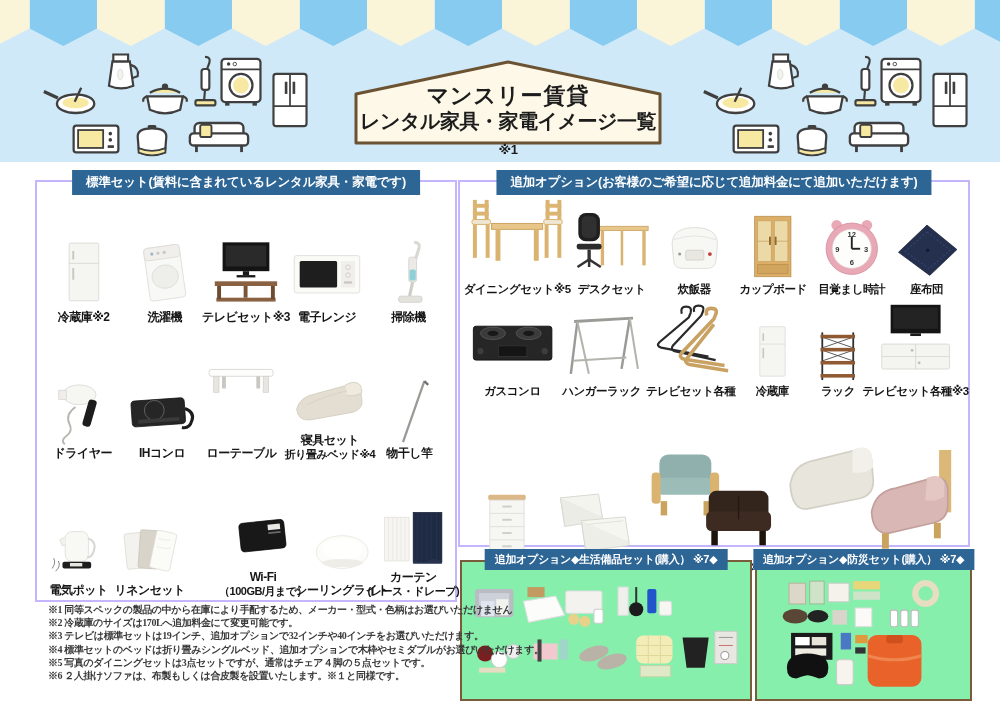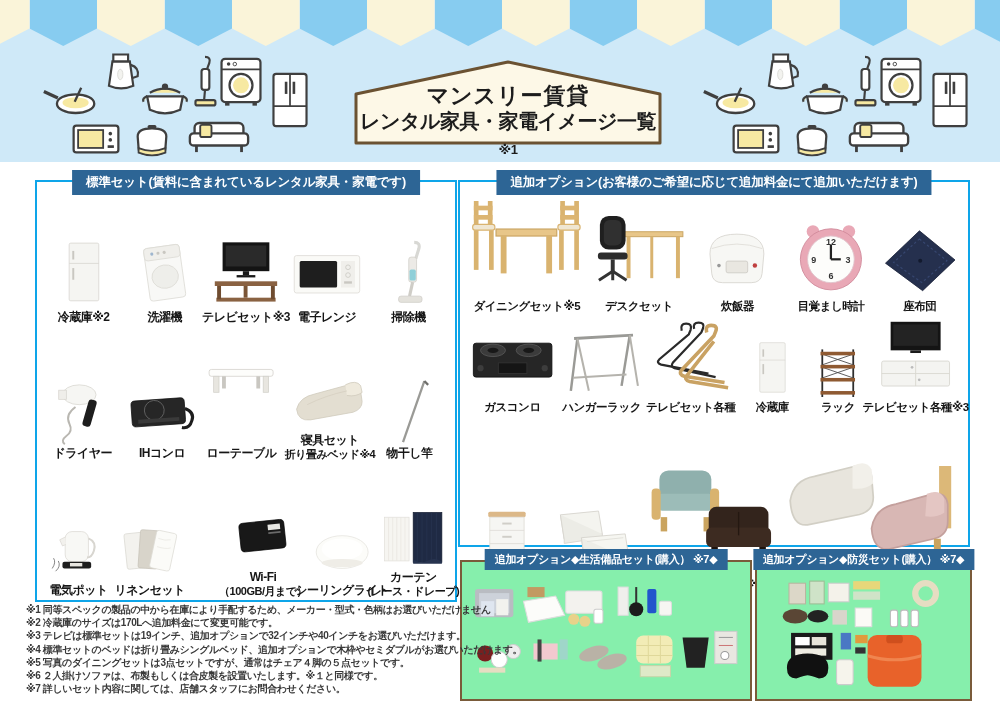--- a/index.html
+++ b/index.html
@@ -13,21 +13,21 @@
   .decor-item{position:absolute;}
   .decor-item svg{width:100%;height:100%;}
   
   .plaque{position:absolute;left:352px;top:58px;width:312px;height:88px;}
   .plaque svg{position:absolute;left:0;top:0;}
   .plaque-text{position:absolute;left:0;top:26px;width:100%;text-align:center;color:#1c1c1c;}
   .plaque-l1{font-size:22px;font-weight:bold;letter-spacing:1px;line-height:24px;}
   .plaque-l2{font-size:20px;font-weight:bold;letter-spacing:-0.5px;line-height:26px;}
   .plaque-note{font-size:13px;font-weight:bold;}
   
-  .panel{position:absolute;background:#fff;border:2px solid #0ea5e9;}
+  .panel{position:absolute;background:#fff;border:2px solid #c4b5fd;}
   .panel-std{left:35px;top:180px;width:418px;height:418px;}
   .panel-opt{left:458px;top:180px;width:508px;height:363px;}
   .panel-header{position:absolute;top:-12px;left:50%;transform:translateX(-50%);
       background:#2d6595;color:#fff;font-weight:bold;white-space:nowrap;
       padding:4px 14px;font-size:12.5px;letter-spacing:-0.2px;}
   .grid{position:absolute;left:0;top:8px;right:0;bottom:0;display:flex;flex-direction:column;}
   .grid .row{flex:1;display:flex;align-items:stretch;padding:4px 6px 2px 6px;}
   .cell{display:flex;flex-direction:column;justify-content:flex-end;align-items:center;min-width:0;}
   .cell-img{flex:1;width:100%;display:flex;align-items:flex-end;justify-content:center;min-height:0;}
   .cell-img svg{max-width:96%;max-height:100%;}
@@ -38,21 +38,21 @@
   .mini-box{position:absolute;background:#86efac;border:2px solid #7a5b3a;}
   .mini-life{left:460px;top:560px;width:288px;height:137px;}
   .mini-disaster{left:755px;top:560px;width:213px;height:137px;}
   .mini-header{position:absolute;top:-13px;left:50%;transform:translateX(-50%);
       background:#2d6595;color:#fff;font-weight:bold;white-space:nowrap;
       padding:3px 10px;font-size:11px;letter-spacing:-0.3px;}
   .mini-body{position:absolute;left:3px;right:3px;top:12px;bottom:3px;
       display:flex;align-items:center;justify-content:center;}
   .mini-body svg{max-width:100%;max-height:100%;}
   
-  .footnotes{position:absolute;left:26px;top:603px;width:425px;}
+  .footnotes{position:absolute;left:48px;top:603px;width:425px;font-family:Liberation Serif, serif;}
   .fn-line{font-size:10px;font-weight:bold;color:#3a3a3a;line-height:13.2px;
       white-space:nowrap;letter-spacing:-0.4px;}
 </style>
 </head>
 <body>
 
 <div class="awning">
   <div class="stripes" id="stripes">
       <div class="stripe" style="background: rgb(250, 244, 217);"></div>
       <div class="stripe" style="background: rgb(135, 204, 240);"></div>
@@ -454,20 +454,35 @@
           <div class="cell-img">
             <svg viewBox="0 0 100 90">
               <path d="M20 40 q0 -22 30 -22 q30 0 30 22 l-2 22 q-1 10 -12 10 l-32 0 q-11 0 -12 -10 z" fill="#f7f7f4" stroke="#d8d6d0"></path>
               <path d="M22 34 q28 -10 56 0" stroke="#e0ded8" fill="none"></path>
               <rect x="38" y="48" width="24" height="13" rx="2" fill="#e9e7e1" stroke="#cfcdc7"></rect>
               <circle cx="70" cy="53" r="2.5" fill="#c04040"></circle>
               <circle cx="30" cy="53" r="2" fill="#999"></circle>
             </svg>
           </div>
           <div class="cell-label">炊飯器</div>
+        </div>
+        <div class="cell" style="flex: 1 1 0%;">
+          <div class="cell-img">
+            <svg viewBox="0 0 100 90">
+              <rect x="26" y="3" width="48" height="80" fill="#dcae68" stroke="#b98e4c"></rect>
+              <rect x="30" y="9" width="18" height="54" fill="#ecd9a8" stroke="#c9a261"></rect>
+              <rect x="52" y="9" width="18" height="54" fill="#ecd9a8" stroke="#c9a261"></rect>
+              <line x1="30" y1="36" x2="48" y2="36" stroke="#c9a261"></line>
+              <line x1="52" y1="36" x2="70" y2="36" stroke="#c9a261"></line>
+              <rect x="45" y="30" width="2.5" height="11" fill="#8f6a33"></rect>
+              <rect x="52.5" y="30" width="2.5" height="11" fill="#8f6a33"></rect>
+              <rect x="30" y="67" width="40" height="12" fill="#d2a55f" stroke="#b98e4c"></rect>
+            </svg>
+          </div>
+          <div class="cell-label">カップボード</div>
         </div>
         <div class="cell" style="flex: 1 1 0%;">
           <div class="cell-img">
             <svg viewBox="0 0 100 90">
               <circle cx="30" cy="15" r="7" fill="#e9a8b6"></circle>
               <circle cx="70" cy="15" r="7" fill="#e9a8b6"></circle>
               <circle cx="50" cy="46" r="34" fill="#e9a8b6" stroke="#d08a9a"></circle>
               <circle cx="50" cy="46" r="26" fill="#fdfdfb" stroke="#e0c4cb"></circle>
               <text x="50" y="30" font-size="10" text-anchor="middle" fill="#333" font-weight="bold">12</text>
               <text x="50" y="68" font-size="10" text-anchor="middle" fill="#333" font-weight="bold">6</text>
@@ -714,14 +729,13 @@
     </div>
 </div>
 
 <div class="footnotes" id="footnotes">
     <div class="fn-line">※1 同等スペックの製品の中から在庫により手配するため、メーカー・型式・色柄はお選びいただけません</div>
     <div class="fn-line">※2 冷蔵庫のサイズは170Lへ追加料金にて変更可能です。</div>
     <div class="fn-line">※3 テレビは標準セットは19インチ、追加オプションで32インチや40インチをお選びいただけます。</div>
     <div class="fn-line">※4 標準セットのベッドは折り畳みシングルベッド、追加オプションで木枠やセミダブルがお選びいただけます。</div>
     <div class="fn-line">※5 写真のダイニングセットは3点セットですが、通常はチェア４脚の５点セットです。</div>
     <div class="fn-line">※6 ２人掛けソファは、布製もしくは合皮製を設置いたします。※１と同様です。</div>
-    <div class="fn-line">※7 詳しいセット内容に関しては、店舗スタッフにお問合わせください。</div>
   </div>
 
 </body></html>

